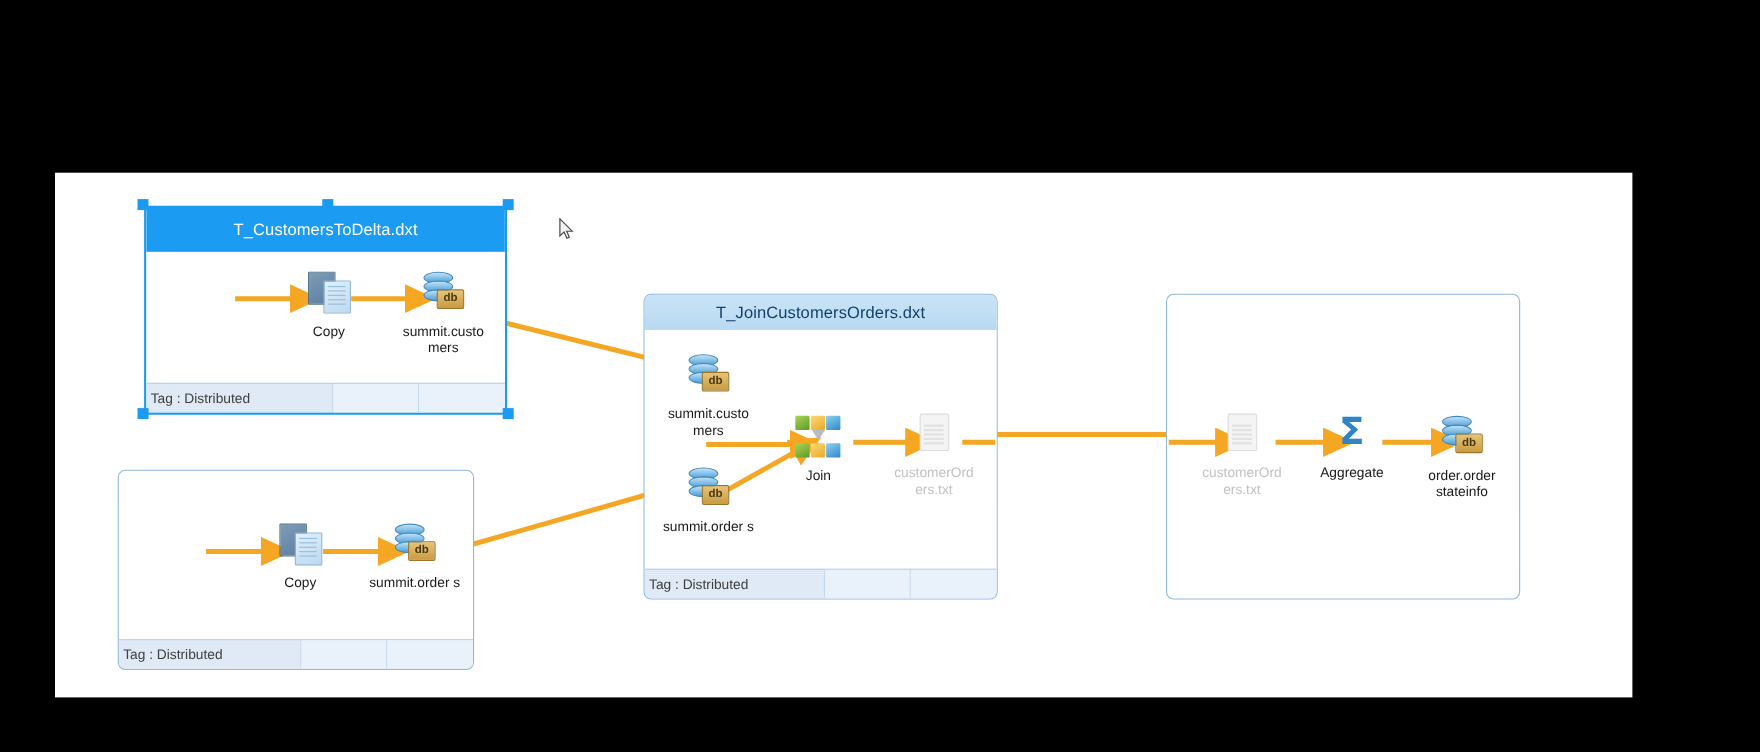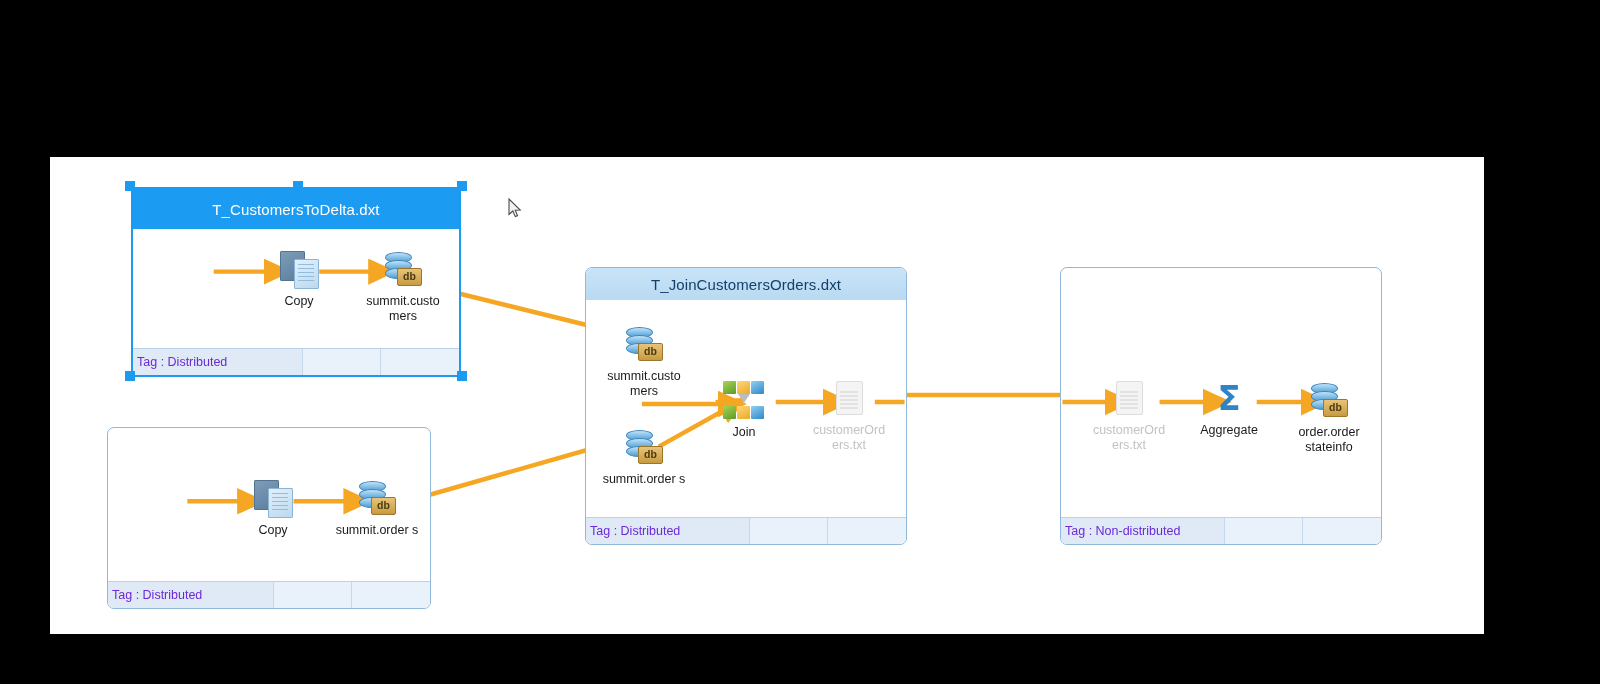--- a/index.html
+++ b/index.html
@@ -32,39 +32,39 @@
     background:#dfeaf6;
     display:flex;align-items:center;
     border-top:1px solid #b9d2e8;
   }
   .jobbox .footer .seg{
     height:100%;
     border-right:1px solid #c6d9ec;
     display:flex;align-items:center;
     box-sizing:border-box;
   }
-  .jobbox .footer .seg.tag{padding-left:4px;font-size:12.5px;color:#6d28d9;}
+  .jobbox .footer .seg.tag{padding-left:4px;font-size:12.5px;color:#404040;}
   .jobbox .footer .seg.sp{flex:0 0 78px;background:#e9f1fa;}
 
   
   .jobbox.selected .frame{border:2px solid #1b9af0;border-radius:2px;}
   .jobbox.selected .titlebar{
     background:#1b9cf2;color:#ffffff;border-bottom:none;height:40px;font-size:15px;
   }
   .jobbox.selected .body{top:40px;}
   .handle{position:absolute;width:10px;height:10px;background:#1b9af0;z-index:6;}
 
   
   .node{position:absolute;width:96px;text-align:center;}
   .node .lbl{
     margin-top:3px;font-size:12.5px;line-height:15px;color:#1a1a1a;
     word-break:break-word;
   }
   .node.ghost .lbl{color:#c2c2c2;}
-  .node .ic{height:44px;display:flex;align-items:center;justify-content:center;}
+  .node .ic{height:44px;display:flex;justify-content:center;}
 
   
   .ic-file{position:relative;width:27px;height:34px;}
   .ic-file .pg{
     position:absolute;inset:0;
     background:linear-gradient(135deg,#fde8c4,#f8cf8a);
     border:1.3px solid #e09a30;border-radius:2px;
   }
   .ic-file .pg::after{
     content:"";position:absolute;right:-1px;top:-1px;
@@ -399,25 +399,20 @@
                     <div class="disc d2"></div>
                     <div class="disc d3"></div>
                   </div>
                 <div class="badge">db</div>
                 </div>
             </div>
             <div class="lbl">order.order
 stateinfo</div>
           </div>
         </div>
-        <div class="footer">
-          <div class="seg tag" style="flex:1">Tag : Non-distributed</div>
-          <div class="seg sp"></div>
-          <div class="seg sp" style="border-right:none"></div>
-        </div>
       </div>
     </div>
 
     <svg id="cursor" style="left:458px;top:41px;" viewBox="0 0 14 20" xmlns="http://www.w3.org/2000/svg">
       <path d="M1,1 L1,16.5 L4.8,13 L7.3,18.6 L9.6,17.6 L7.2,12.2 L12.2,12.1 Z" fill="#f2f2f2" stroke="#4a4a4a" stroke-width="1.1"></path>
     </svg>
 
   </div>
 </div>
 

